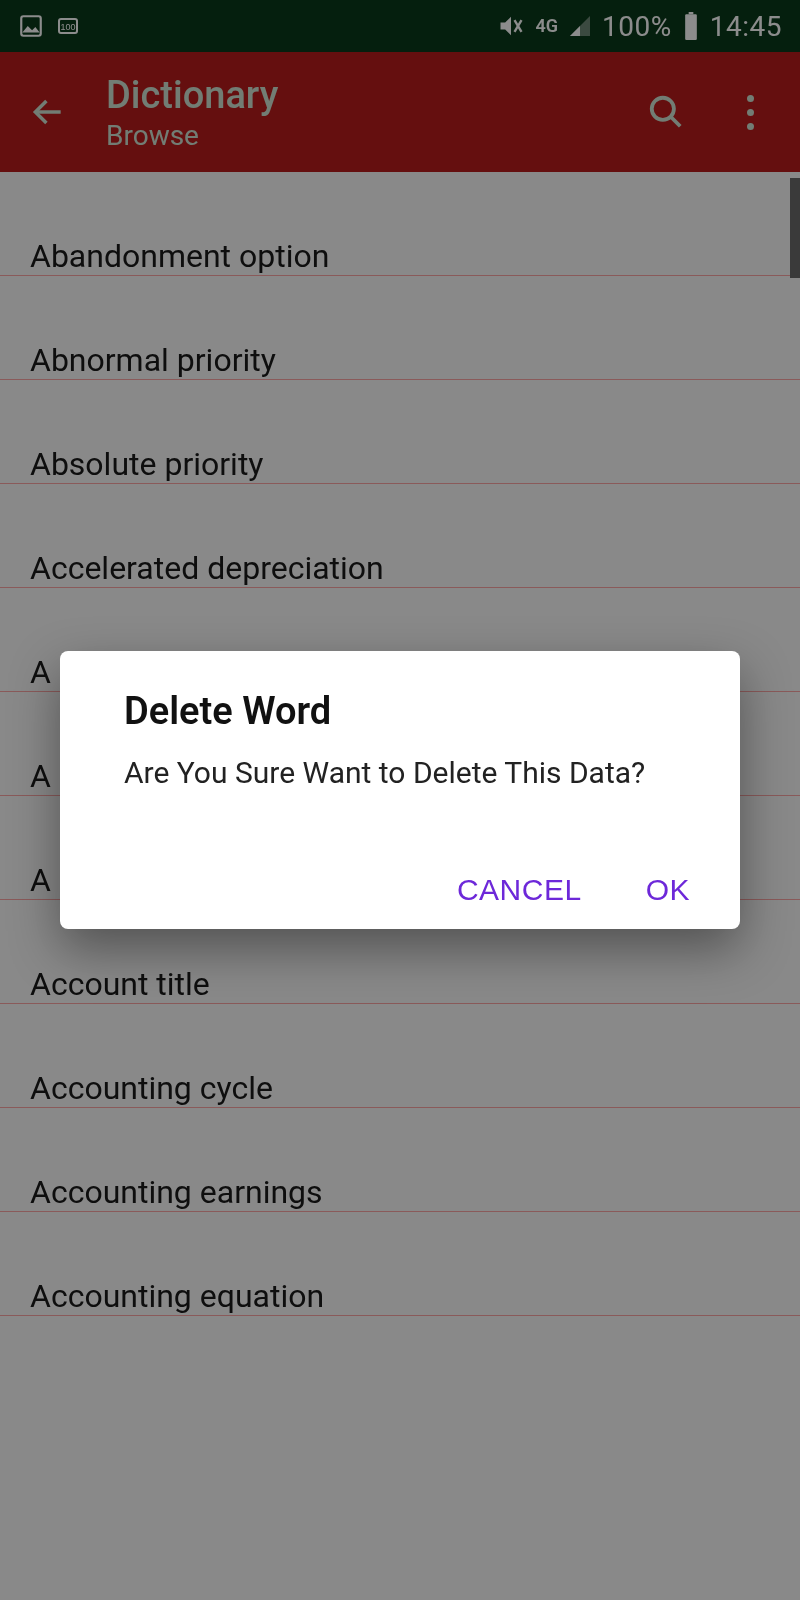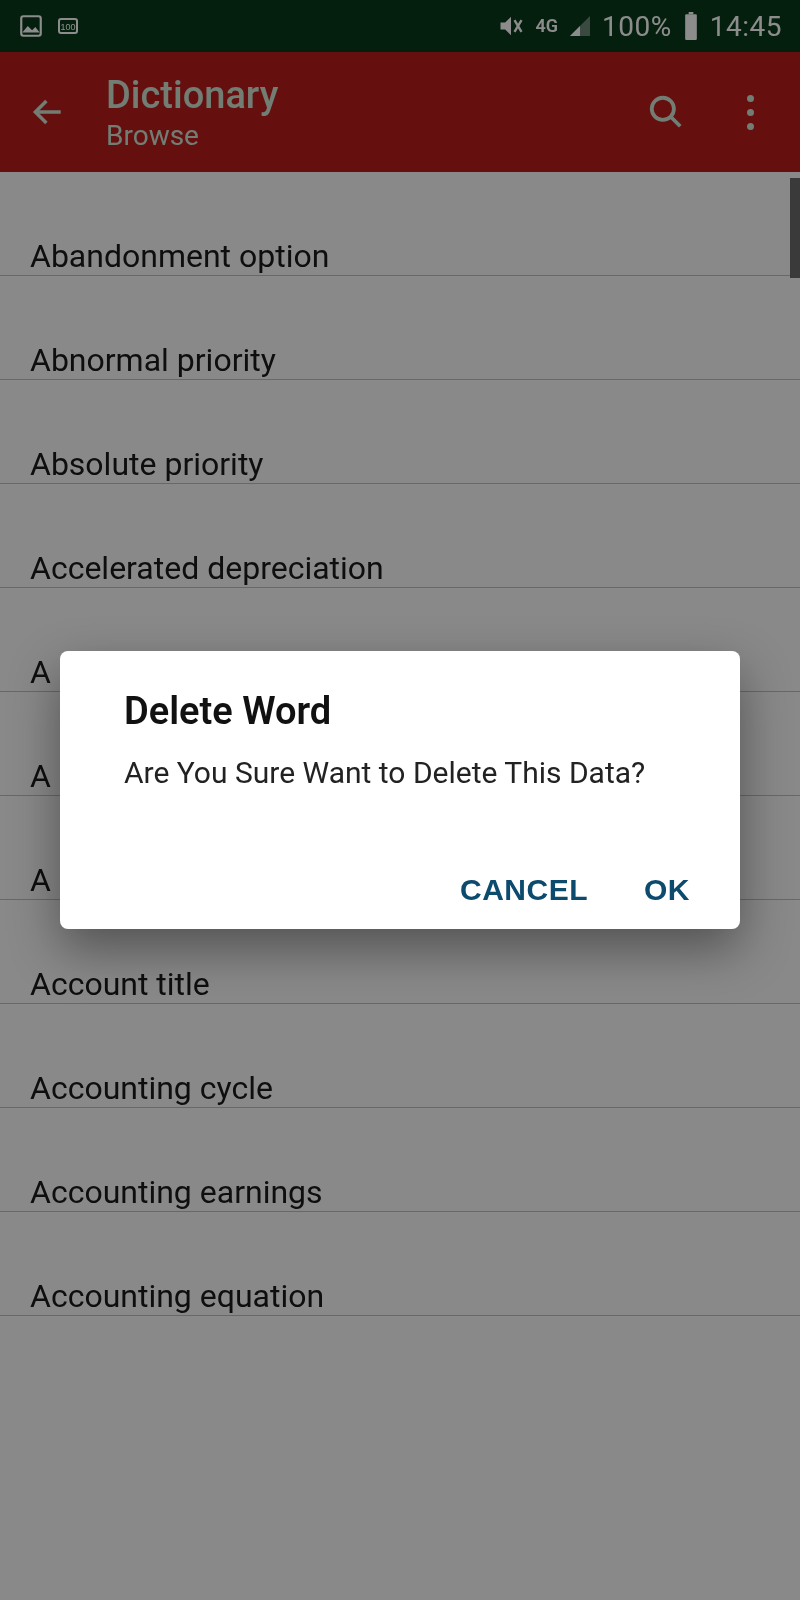--- a/index.html
+++ b/index.html
@@ -76,21 +76,21 @@
     width: 680px;
     background: #ffffff;
     border-radius: 8px;
     padding: 38px 42px 22px 64px;
     box-shadow: 0 20px 50px rgba(0,0,0,0.4);
     transform: translateY(-10px);
   }
   .dialog-title { font-size: 38px; font-weight: 600; color: #111; }
   .dialog-msg { font-size: 30px; color: #222; margin-top: 20px; line-height: 1.35; }
   .dialog-actions { display: flex; justify-content: flex-end; gap: 56px; margin-top: 80px; padding-right: 8px; }
-  .dialog-btn { font-size: 30px; font-weight: 700; color: #0c4a6e; letter-spacing: 0.5px; background: none; border: none; cursor: pointer; }
+  .dialog-btn { font-size: 30px; font-weight: 400; color: #6d28d9; letter-spacing: 0.5px; background: none; border: none; cursor: pointer; margin-left: 8px; }
 </style>
 </head>
 <body>
 
 <div class="screen">
 
   <div class="status-bar">
     <div class="status-left">
       <span class="stat-ic">
         <svg width="26" height="26" viewBox="0 0 24 24" fill="#fff">

